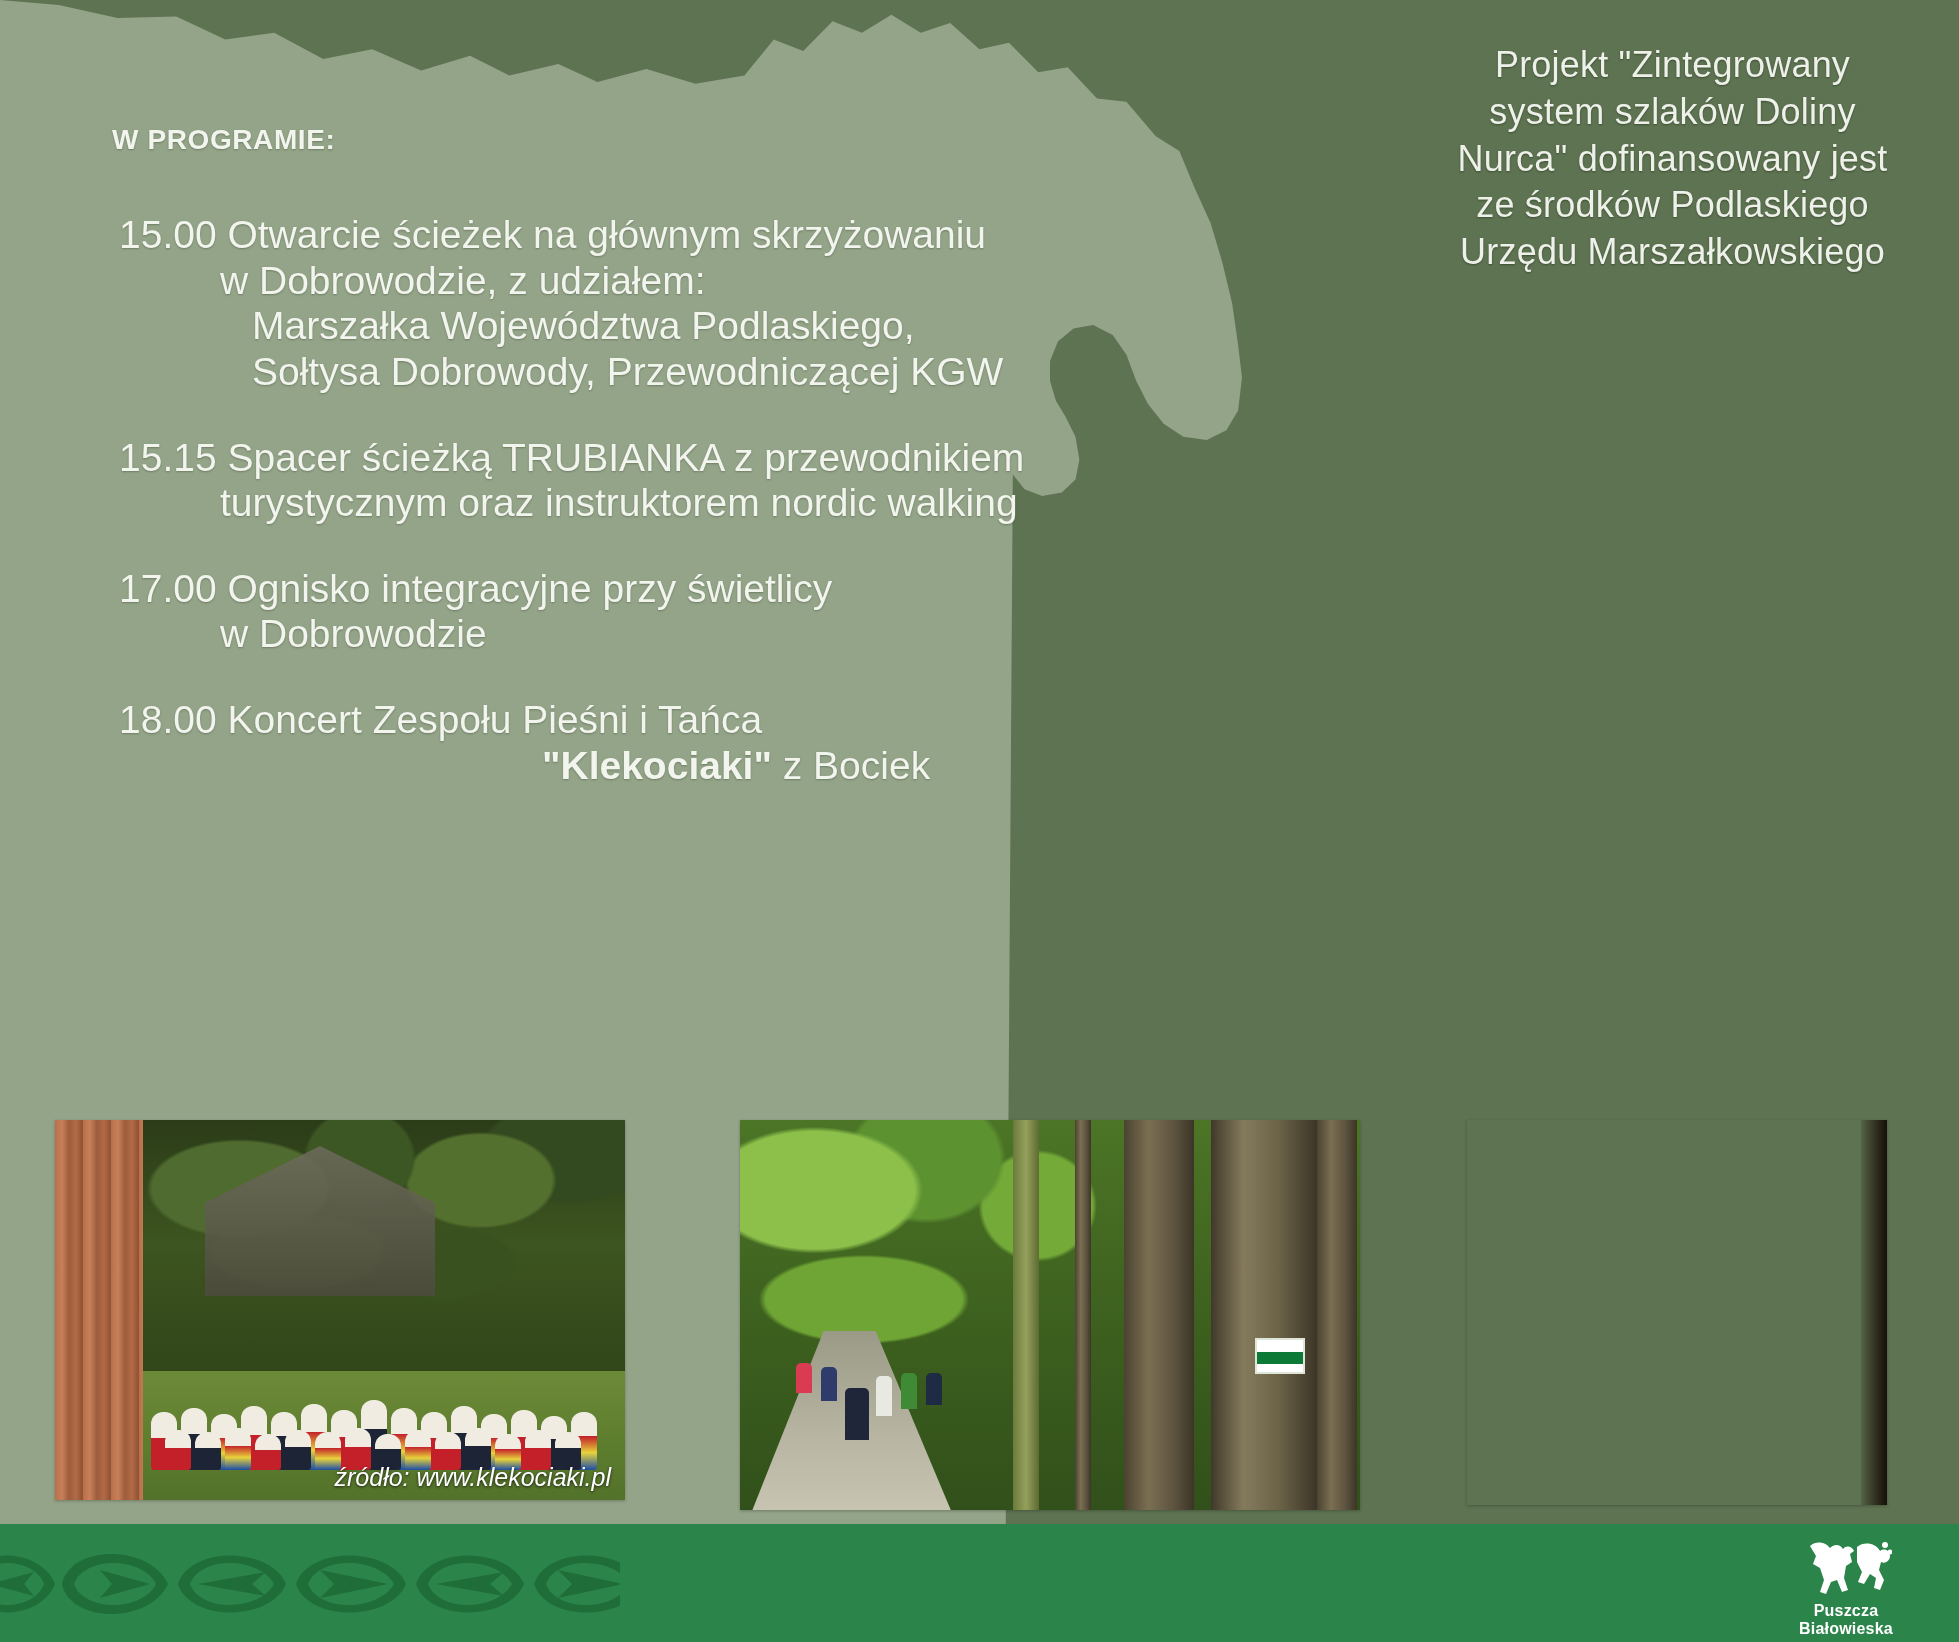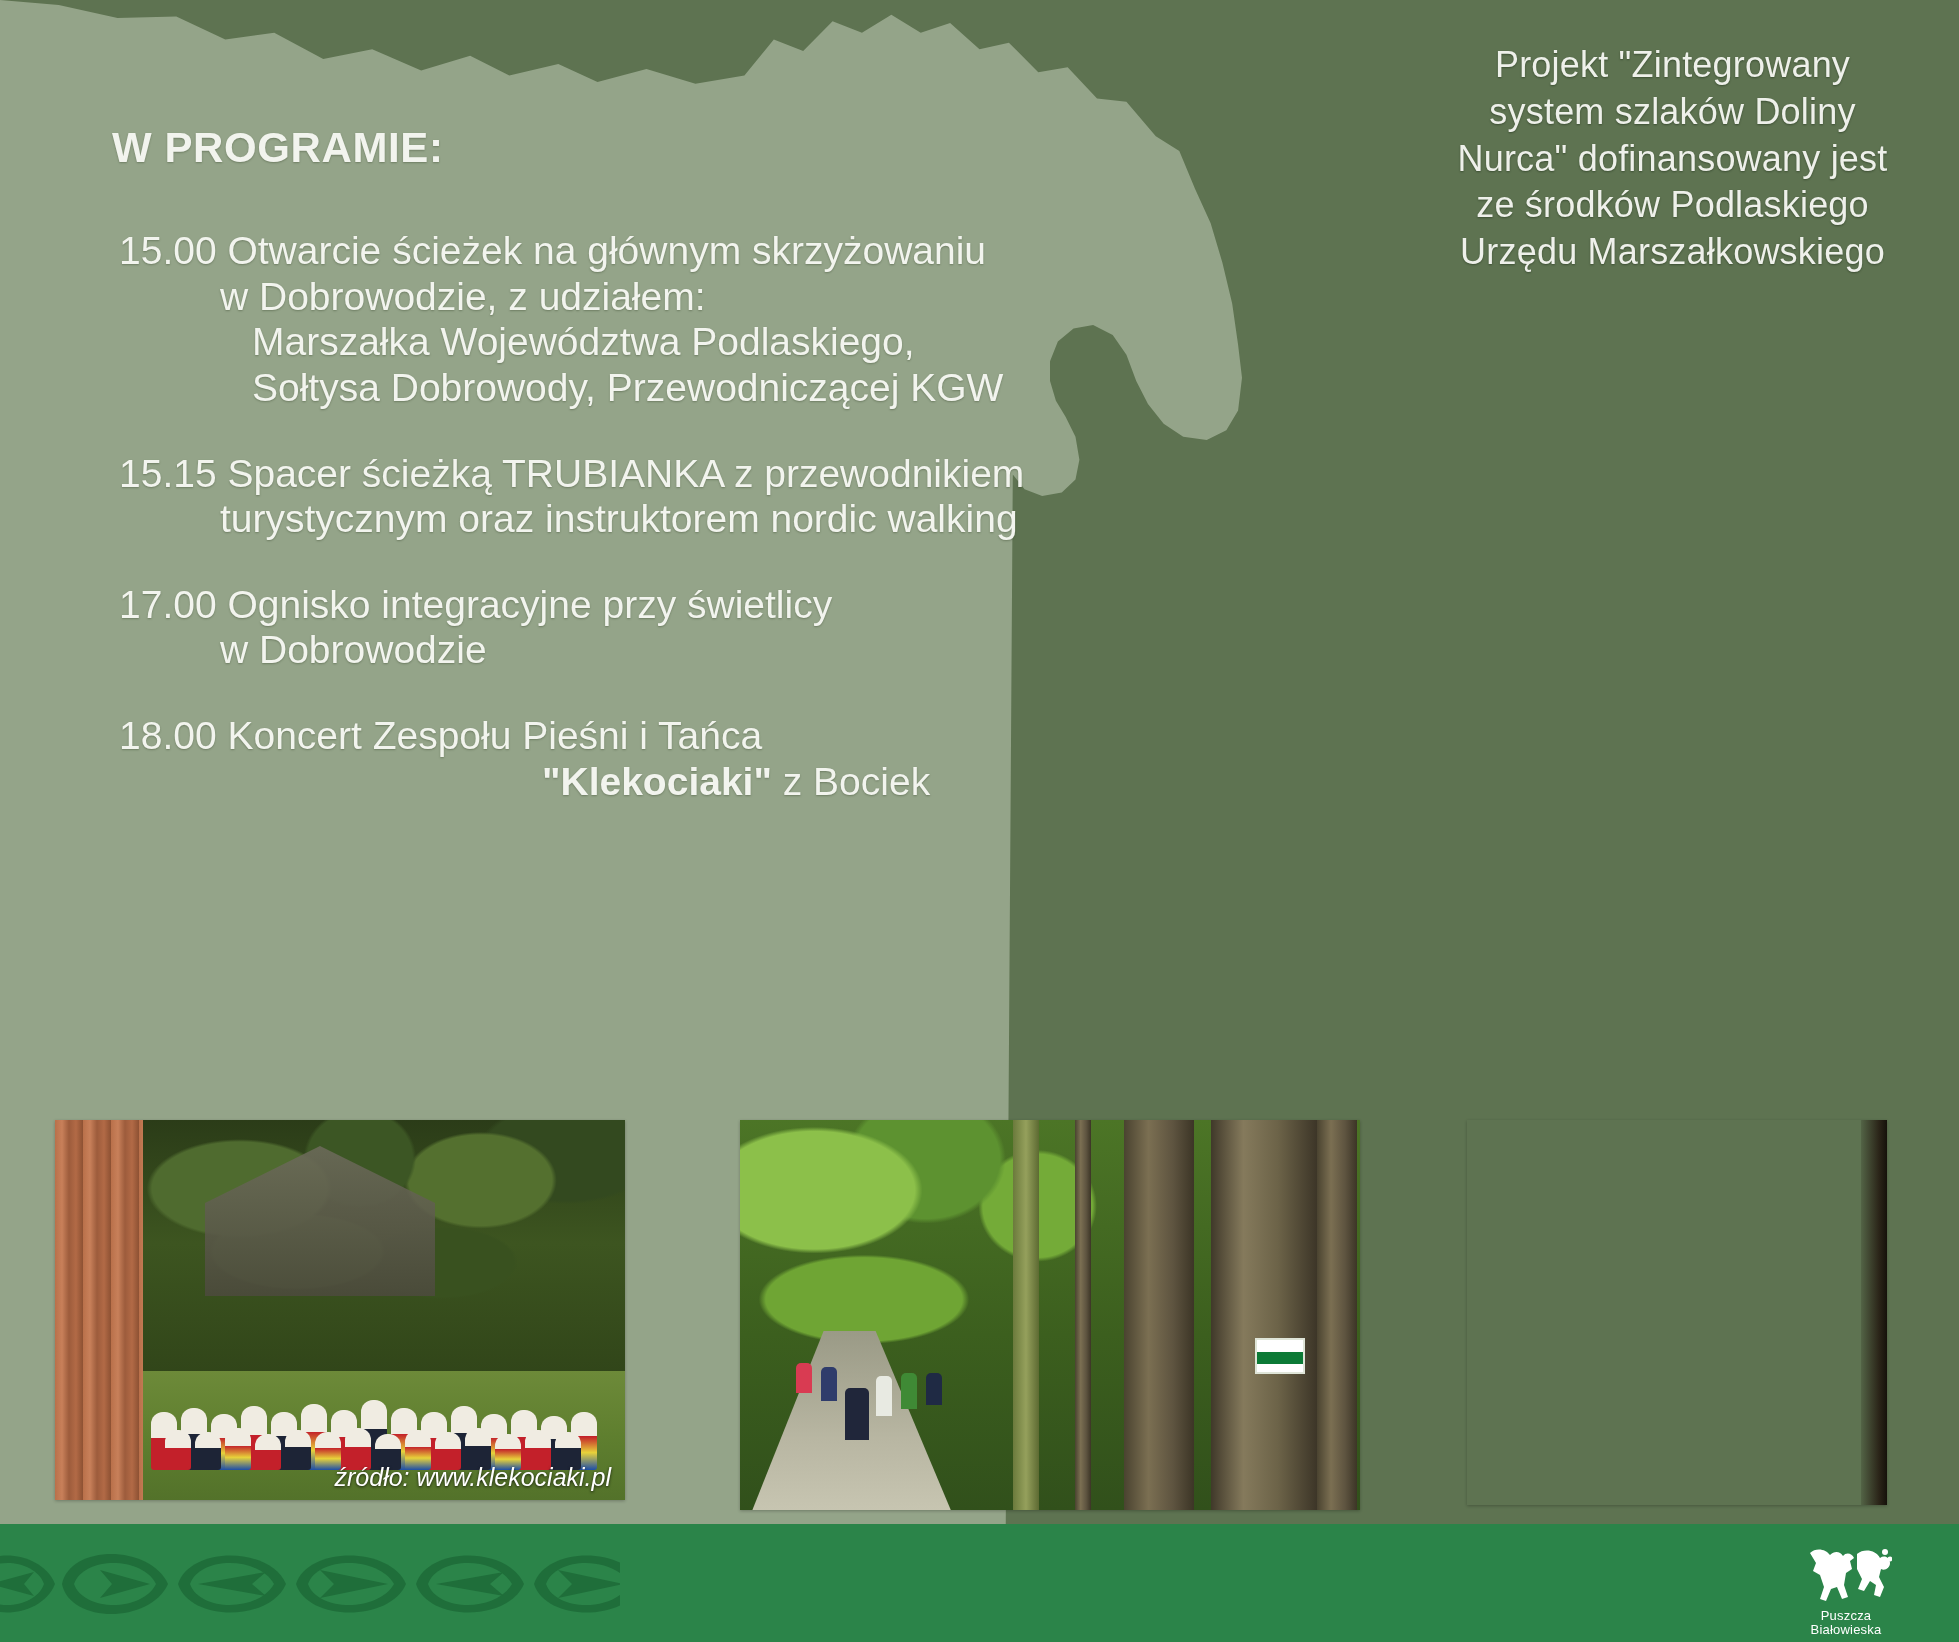--- a/index.html
+++ b/index.html
@@ -65,21 +65,21 @@
   
   .programme {
     position: absolute;
     top: 124px;
     left: 112px;
     width: 1180px;
     color: #f2f4ee;
     text-shadow: 0 1px 2px rgba(40,55,30,0.35);
   }
   .programme-heading {
-    font-size: 42px;
+    font-size: 28px;
     font-weight: bold;
     letter-spacing: 0.6px;
     margin-bottom: 56px;
   }
   .item { margin-bottom: 40px; }
   .item:last-child { margin-bottom: 0; }
   .line {
     font-size: 39px;
     line-height: 1.17;
     white-space: nowrap;
@@ -257,22 +257,22 @@
   .logo {
     position: absolute;
     right: 38px;
     bottom: 4px;
     width: 150px;
     text-align: center;
     color: #ffffff;
   }
   .logo svg { display: block; margin: 0 auto; }
   .logo-text {
-    font-size: 13px;
-    font-weight: normal;
+    font-size: 16px;
+    font-weight: bold;
     line-height: 1.12;
     letter-spacing: 0.2px;
   }
 </style>
 </head>
 <body>
 
 <div class="poster">
 
   <div class="bg-dark"></div>

